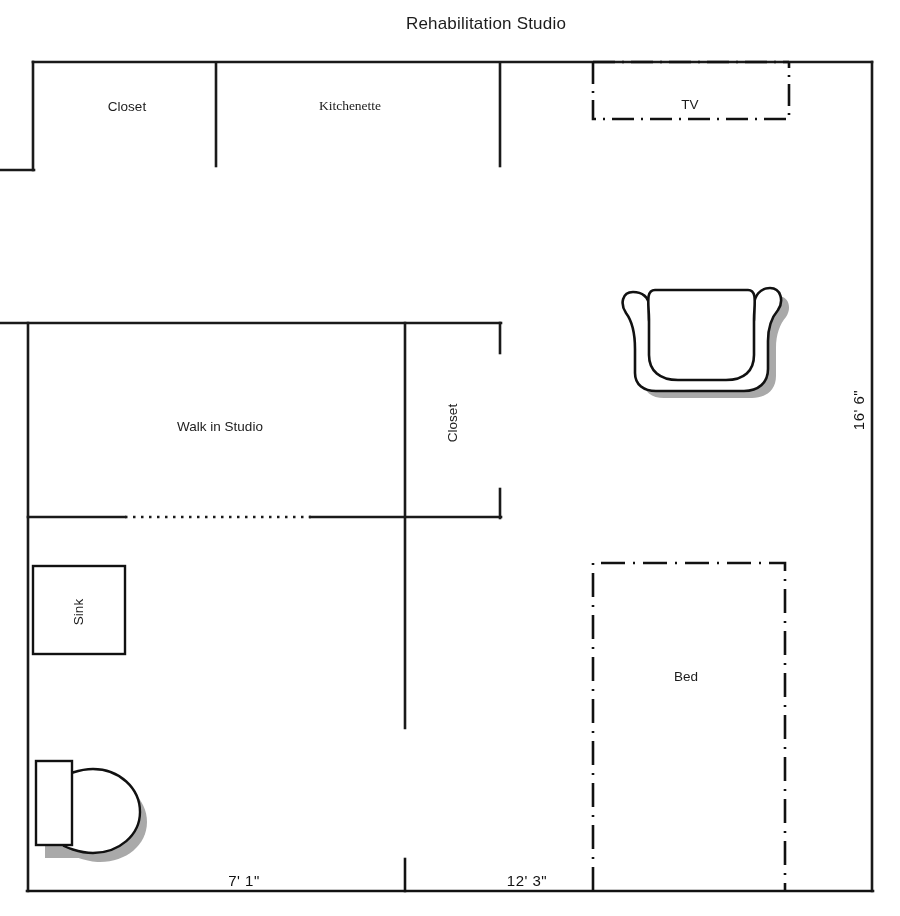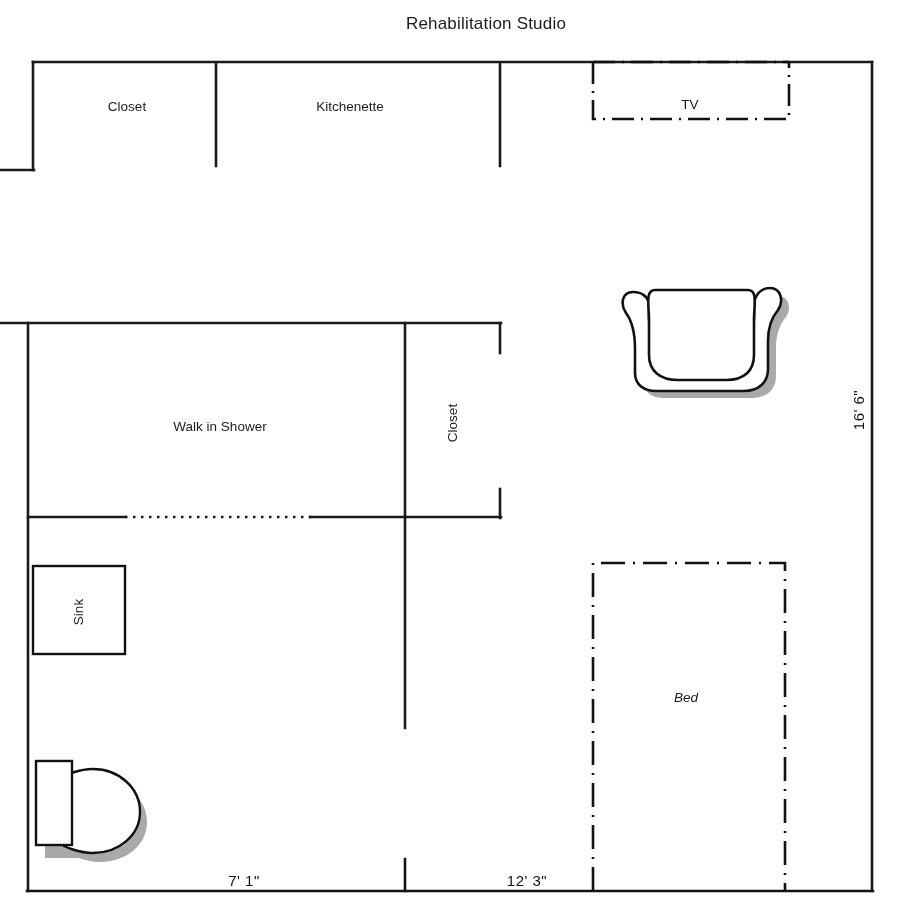--- a/index.html
+++ b/index.html
@@ -171,31 +171,31 @@
     <g stroke="#111111" stroke-width="1.6" fill="none">
       <path d="M 405 859 L 405 891"></path>
       <path d="M 28 891 L 405 891"></path>
       <path d="M 405 891 L 872 891"></path>
     </g>
 
   </svg>
 
   <div class="room-label" style="left:127px; top:106px;">Closet</div>
 
-  <div class="room-label" style="left:350px; top:106px;">Kitchenette</div>
+  <div class="room-label" style="left:350px; top:106px;font-family:Liberation Serif, serif;">Kitchenette</div>
 
   <div class="room-label" style="left:690px; top:80px;margin-top:24px;">TV</div>
 
-  <div class="room-label" style="left:220px; top:426px;">Walk in Shower</div>
+  <div class="room-label" style="left:220px; top:426px;">Walk in Studio</div>
 
   <div class="room-label vertical" style="left:452px; top:423px;">Closet</div>
 
   <div class="room-label vertical" style="left:78px; top:612px;">Sink</div>
 
-  <div class="room-label" style="left:686px; top:697px;font-style:italic;">Bed</div>
+  <div class="room-label" style="left:686px; top:676px;">Bed</div>
 
   <div class="dim-label" style="left:244px; top:880px;">7' 1"</div>
 
   <div class="dim-label" style="left:527px; top:880px;">12' 3"</div>
 
   <div class="dim-label vertical" style="left:858px; top:410px;">16' 6"</div>
 
 </div>
 
 </body></html>

